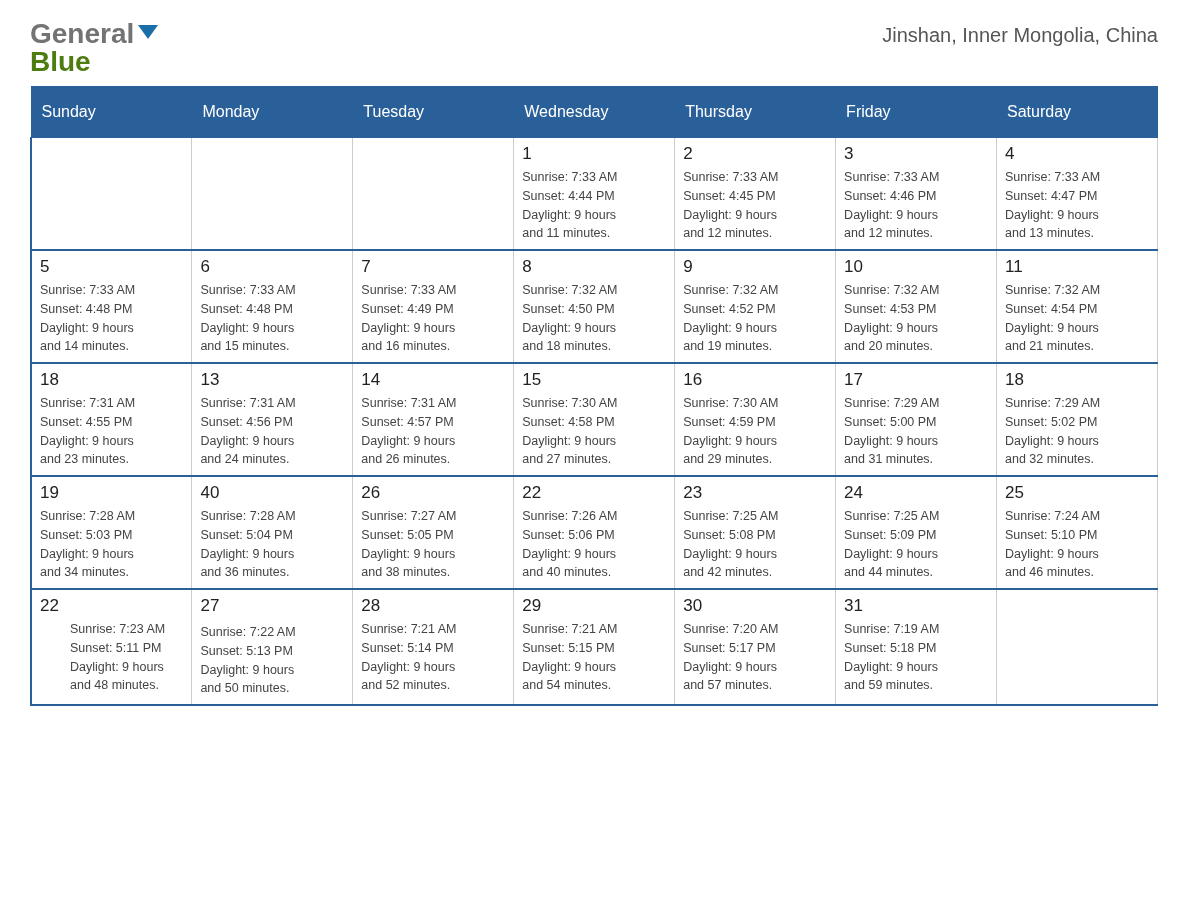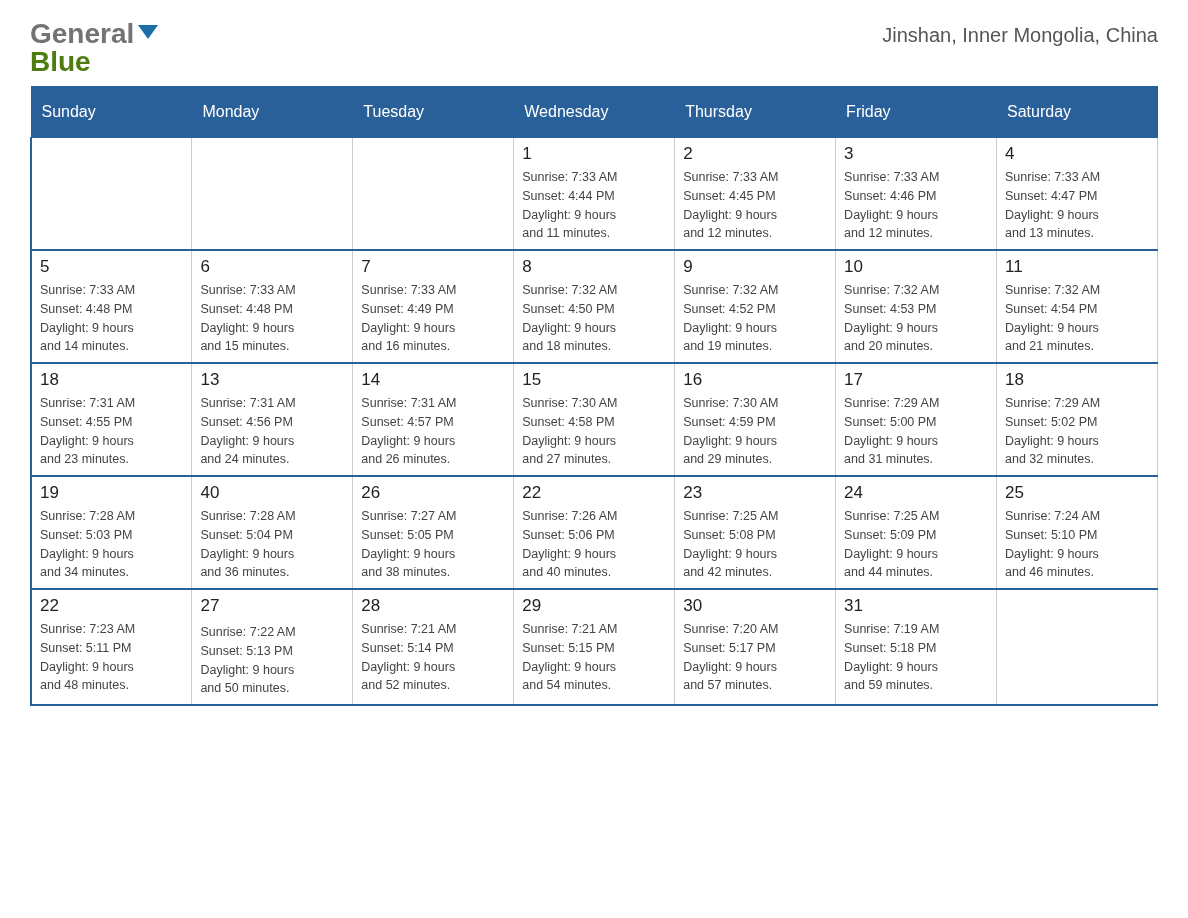--- a/index.html
+++ b/index.html
@@ -313,21 +313,21 @@
           <span class="day-number">25</span>
           <div class="day-info" style="white-space: pre-line;">Sunrise: 7:24 AM
 Sunset: 5:10 PM
 Daylight: 9 hours
 and 46 minutes.</div>
         </td>
       </tr>
       <tr>
         <td>
           <span class="day-number">22</span>
-          <div class="day-info" style="white-space: pre-line;">Sunrise: 7:23 AM
+          <div class="day-info" style="white-space: pre-line; margin-left: 30px;">Sunrise: 7:23 AM
 Sunset: 5:11 PM
 Daylight: 9 hours
 and 48 minutes.</div>
         </td>
         <td>
           <span class="day-number">27</span>
           <div class="day-info" style="white-space: pre-line; margin-top: 7px;">Sunrise: 7:22 AM
 Sunset: 5:13 PM
 Daylight: 9 hours
 and 50 minutes.</div>

